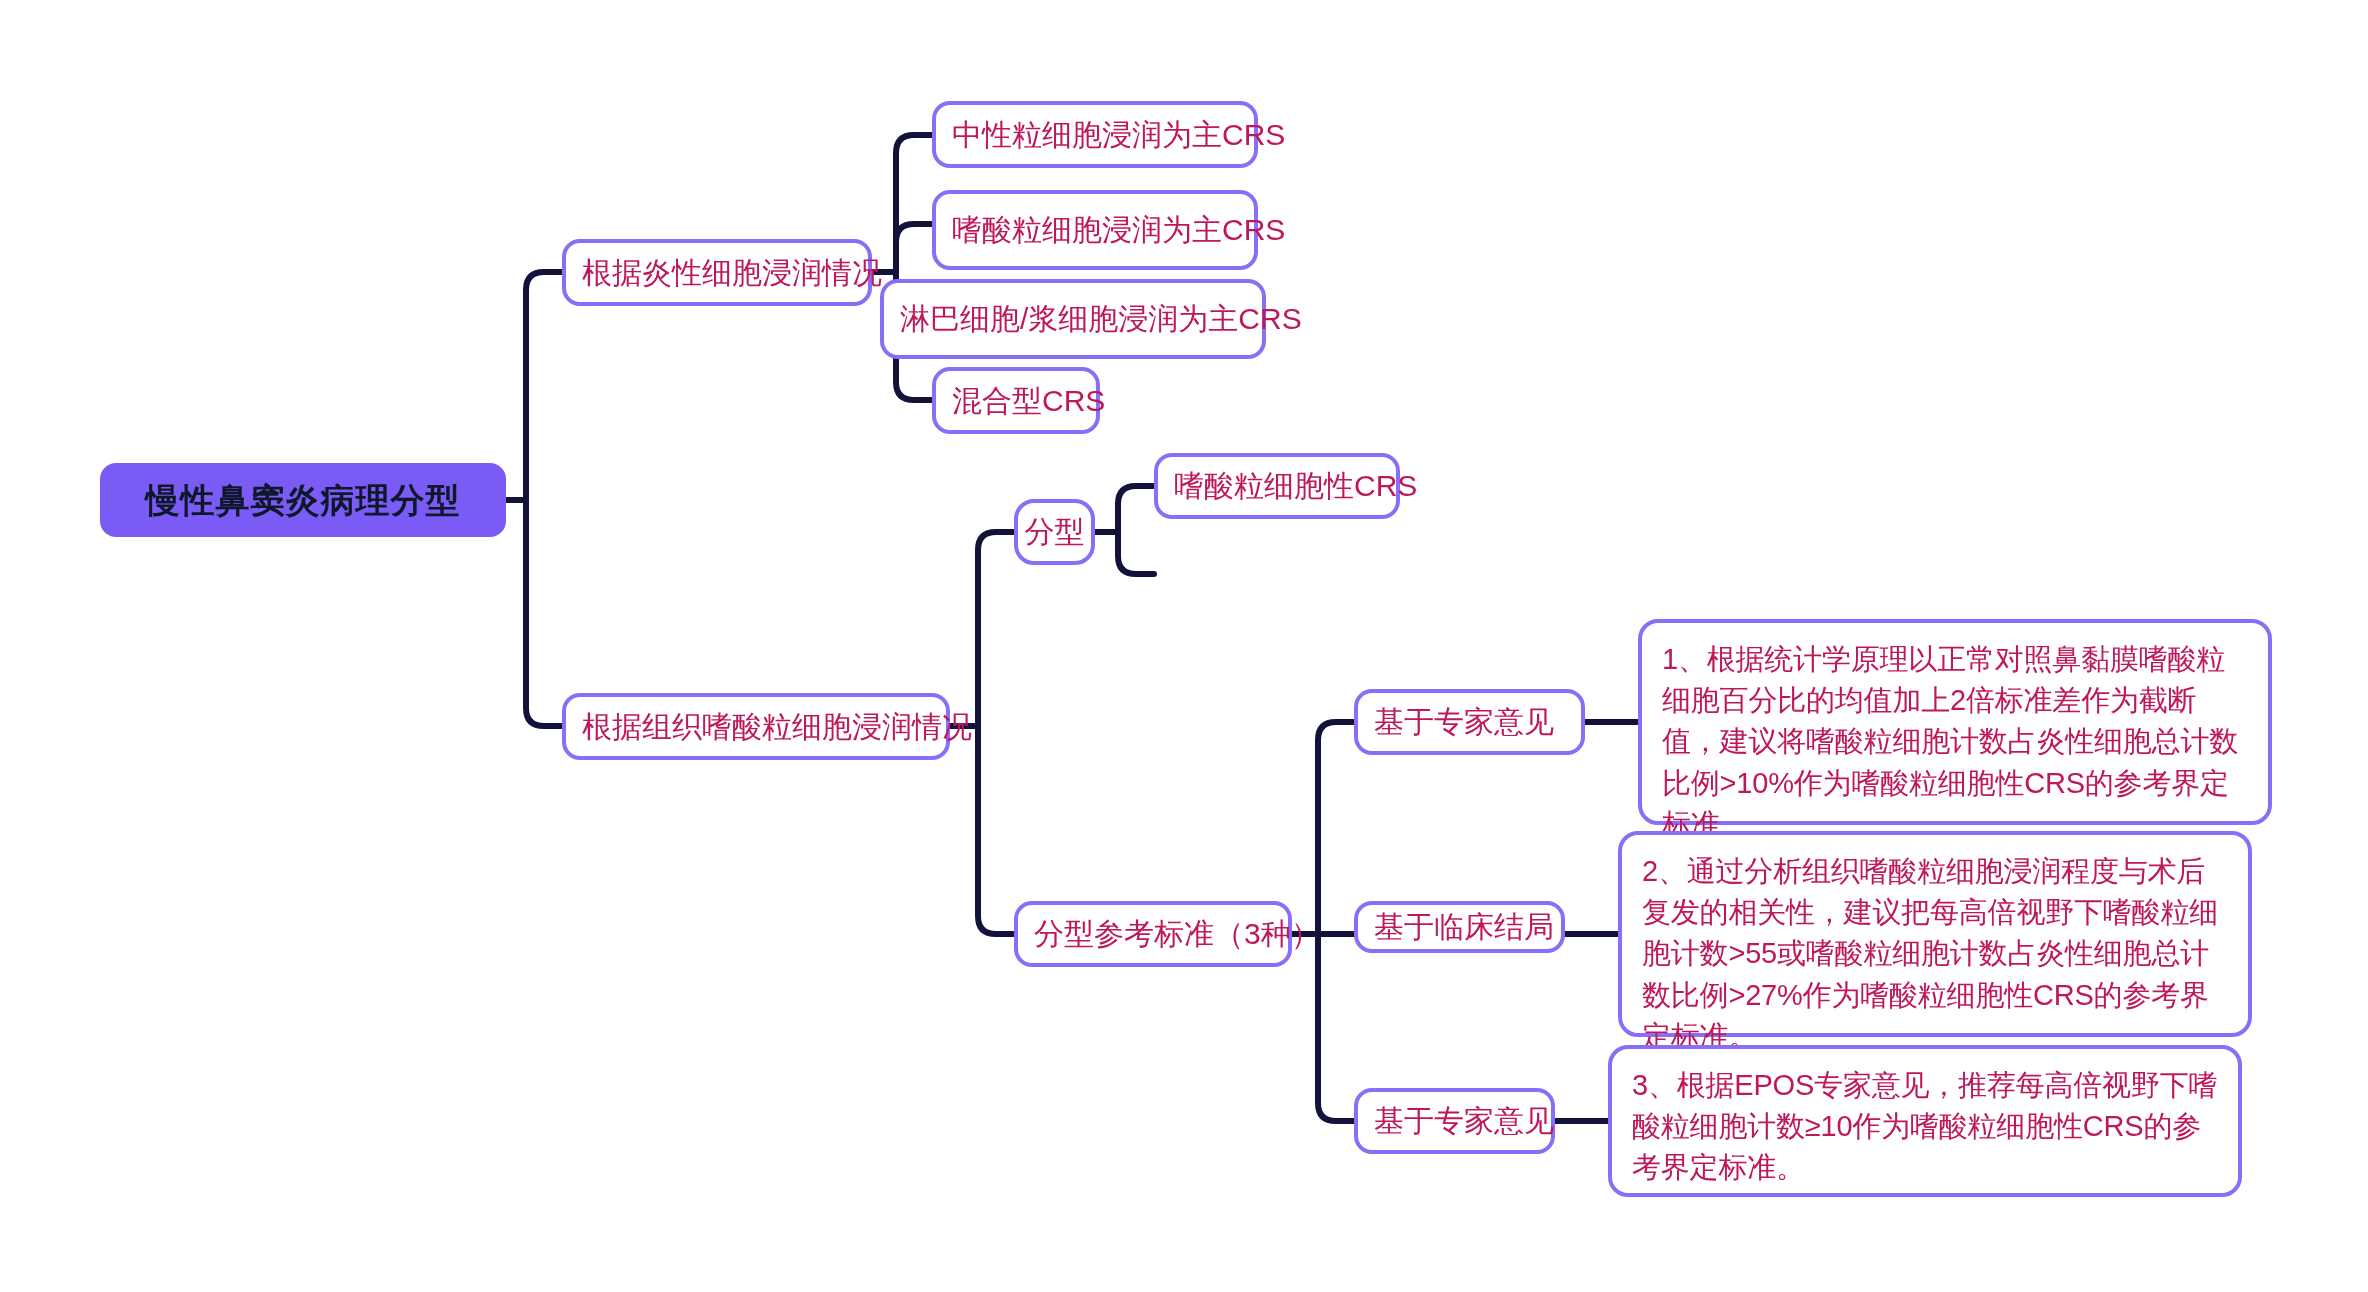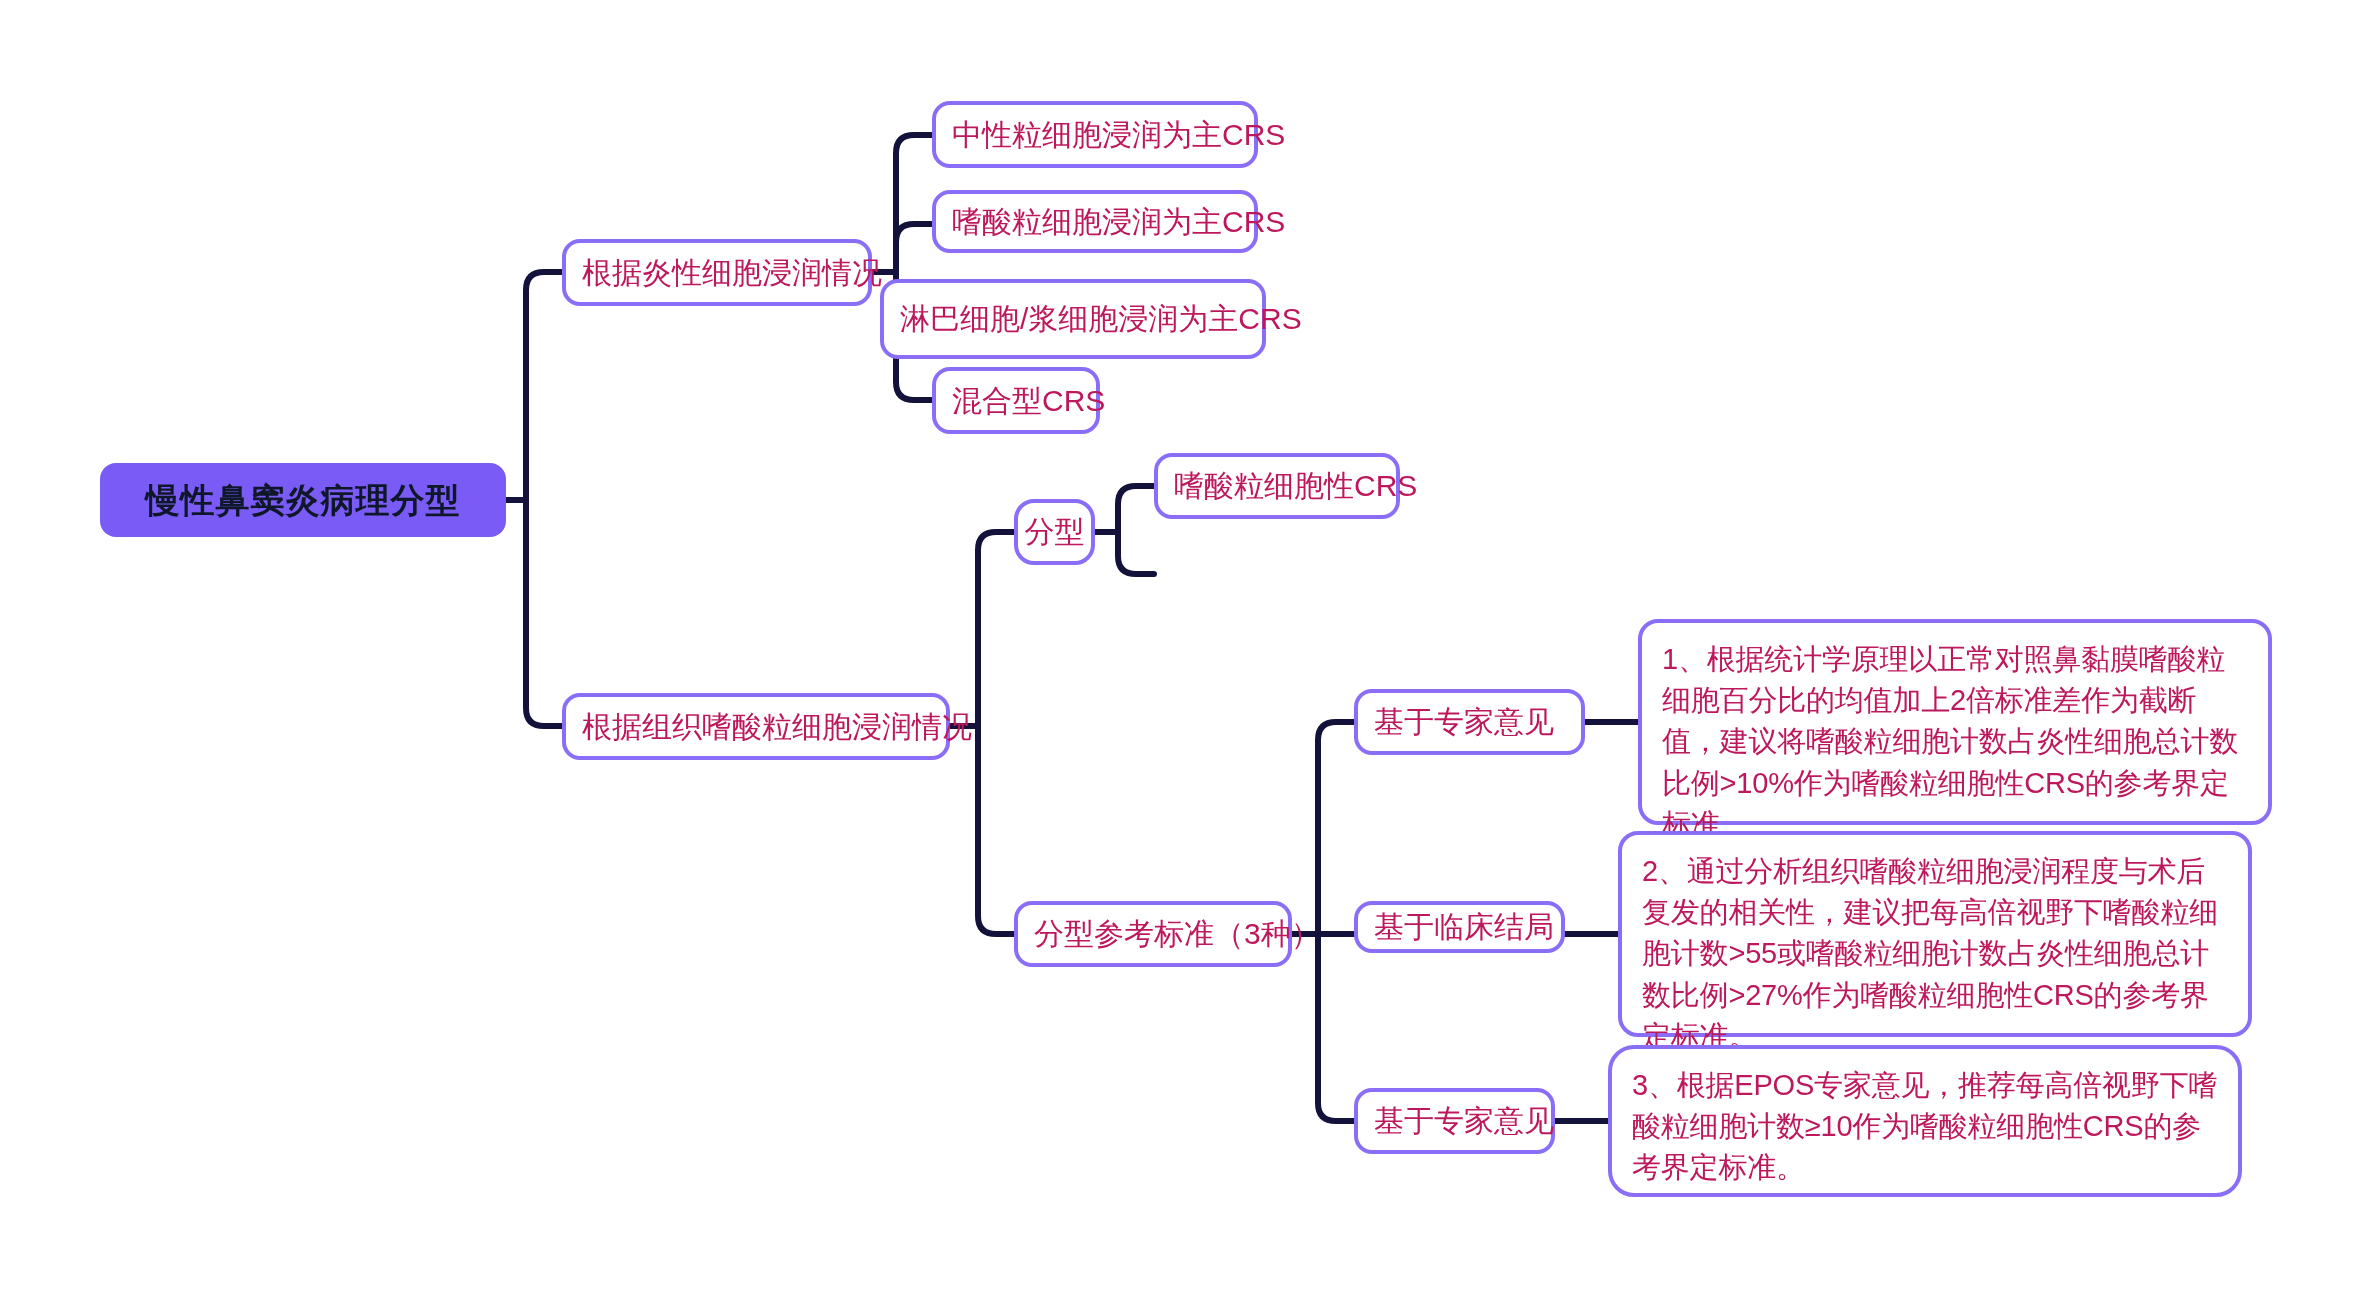--- a/index.html
+++ b/index.html
@@ -107,21 +107,21 @@
   </div>
 
   <div class="node" style="left:562px; top:239px; width:310px; height:67px;">
     <span>根据炎性细胞浸润情况</span>
   </div>
 
   <div class="node" style="left:932px; top:101px; width:326px; height:67px;">
     <span>中性粒细胞浸润为主CRS</span>
   </div>
 
-  <div class="node" style="left:932px; top:190px; width:326px; height:63px;">
+  <div class="node" style="left:932px; top:190px; width:326px; height:80px;">
     <span>嗜酸粒细胞浸润为主CRS</span>
   </div>
 
   <div class="node" style="left:880px; top:279px; width:386px; height:80px;">
     <span>淋巴细胞/浆细胞浸润为主CRS</span>
   </div>
 
   <div class="node" style="left:932px; top:367px; width:168px; height:67px;">
     <span>混合型CRS</span>
   </div>
@@ -156,17 +156,17 @@
   </div>
 
   <div class="node para" style="left:1638px; top:619px; width:634px; height:206px;">
     <span>1、根据统计学原理以正常对照鼻黏膜嗜酸粒细胞百分比的均值加上2倍标准差作为截断值，建议将嗜酸粒细胞计数占炎性细胞总计数比例&gt;10%作为嗜酸粒细胞性CRS的参考界定标准。</span>
   </div>
 
   <div class="node para" style="left:1618px; top:831px; width:634px; height:206px;">
     <span>2、通过分析组织嗜酸粒细胞浸润程度与术后复发的相关性，建议把每高倍视野下嗜酸粒细胞计数&gt;55或嗜酸粒细胞计数占炎性细胞总计数比例&gt;27%作为嗜酸粒细胞性CRS的参考界定标准。</span>
   </div>
 
-  <div class="node para" style="left:1608px; top:1045px; width:634px; height:152px;border-radius:26px;">
+  <div class="node para" style="left:1608px; top:1045px; width:634px; height:152px;">
     <span>3、根据EPOS专家意见，推荐每高倍视野下嗜酸粒细胞计数≥10作为嗜酸粒细胞性CRS的参考界定标准。</span>
   </div>
 
 </div>
 
 </body></html>

